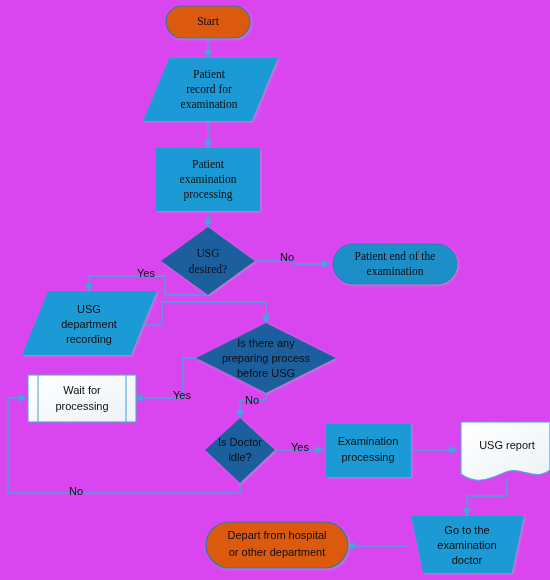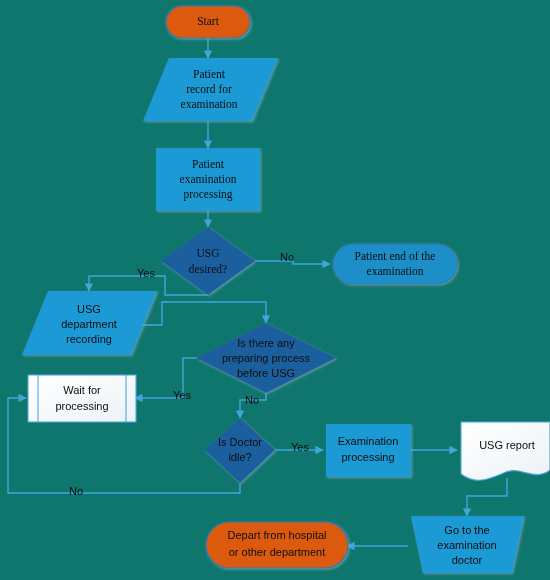--- a/index.html
+++ b/index.html
@@ -10,21 +10,21 @@
   body {
     width: 550px;
     height: 580px;
     overflow: hidden;
     font-family: "Liberation Sans", sans-serif;
   }
   #flowchart-root {
     position: relative;
     width: 550px;
     height: 580px;
-    background: #0f766e;
+    background: #d946ef;
   }
   svg#chart {
     display: block;
     width: 550px;
     height: 580px;
   }
   .node-label {
     font-family: "Liberation Sans", sans-serif;
     font-size: 11px;
     fill: #0d0d0d;

